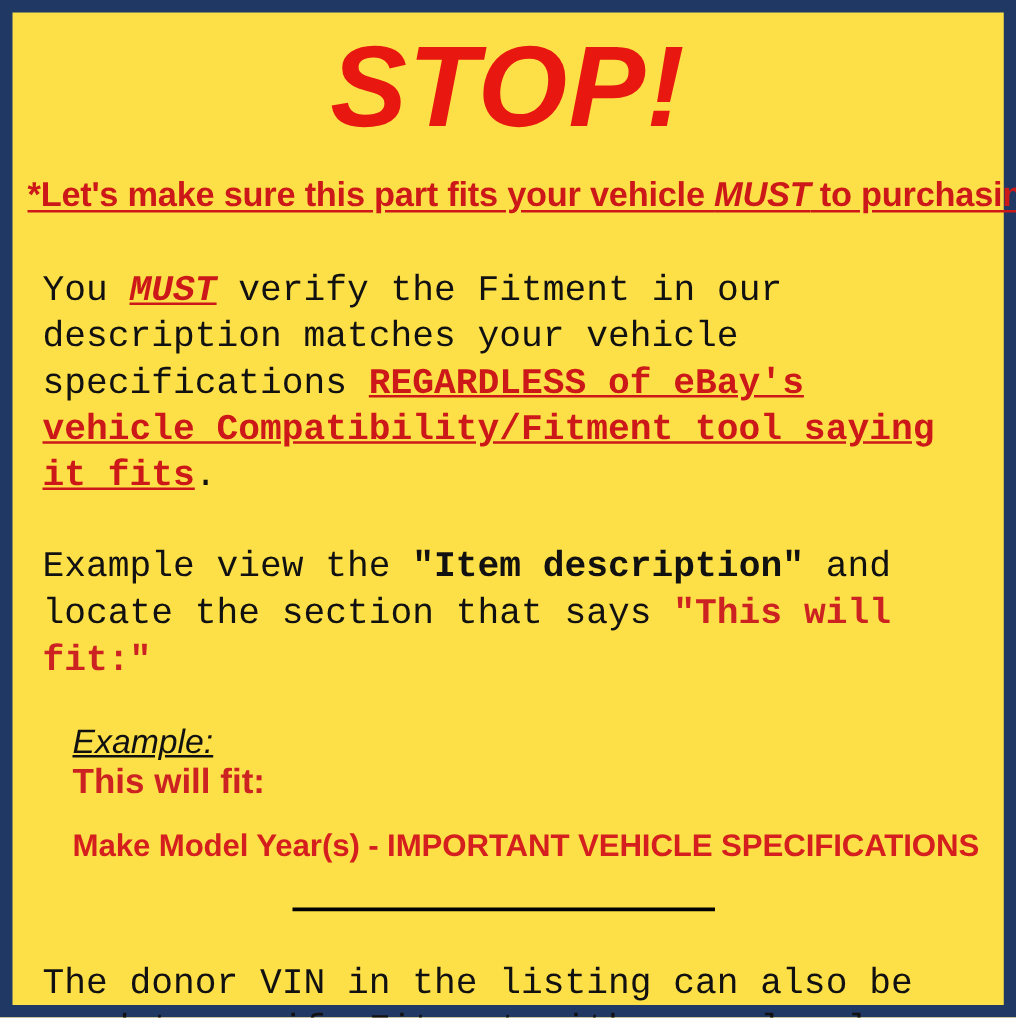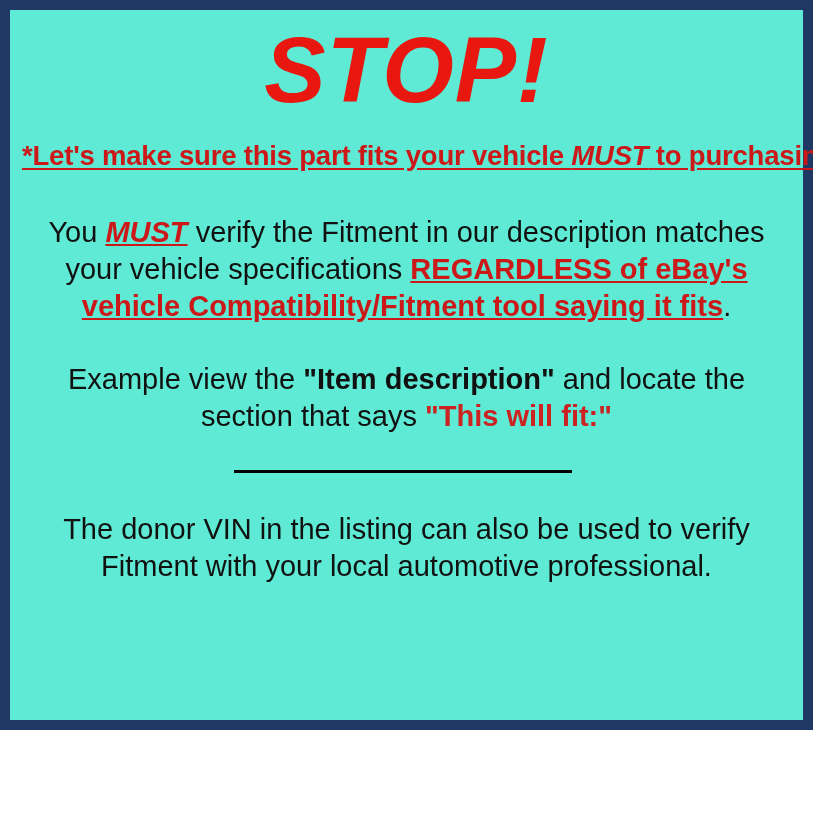--- a/index.html
+++ b/index.html
@@ -9,23 +9,23 @@
   }
   body {
     width: 813px;
     height: 814px;
     overflow: hidden;
     font-family: "Liberation Sans", sans-serif;
   }
   #notice-card {
     box-sizing: border-box;
     width: 813px;
-    height: 730px;
+    height: 814px;
     border: 10px solid #1f3864;
-    background: #5eead4;
+    background: #fde047;
     padding: 0;
     position: relative;
   }
   #notice-inner {
     box-sizing: border-box;
     width: 100%;
     height: 100%;
     padding: 6px 12px 0 12px;
     display: block;
   }
@@ -51,23 +51,23 @@
     text-underline-offset: 3px;
     margin: 22px 0 0 0;
     white-space: nowrap;
     letter-spacing: -0.2px;
   }
   .subtitle .ital { font-style: italic; }
 
   .para {
     font-size: 29px;
     color: #111111;
-    text-align: center;
     line-height: 1.28;
     margin: 12px;
+    font-family: Liberation Mono, monospace;
   }
 
   #para-must { margin-top: 42px; }
   #para-view { margin-top: 36px; }
   #para-confirm { margin-top: 30px; }
   #para-vin { margin-top: 34px; }
 
   .red-strong-u {
     color: #cc1818;
     font-weight: bold;
@@ -135,20 +135,25 @@
   <div id="notice-inner">
 
     <div class="stop-title">STOP!</div>
 
     <div class="subtitle"><span>*Let's make sure this part fits your vehicle </span><span class="ital">MUST</span><span> to purchasing*</span></div>
 
     <p class="para" id="para-must"><span>You </span><span class="red-strong-iu">MUST</span><span> verify the Fitment in our description matches your vehicle specifications </span><span class="red-strong-u">REGARDLESS of eBay's vehicle Compatibility/Fitment tool saying it fits</span><span>.</span></p>
 
     <p class="para" id="para-view"><span>Example view the </span><span class="blk-strong">"Item description"</span><span> and locate the section that says </span><span class="red-strong">"This will fit:"</span></p>
 
+    <div class="example-block">
+      <div class="example-label">Example:</div>
+      <div class="example-fit">This will fit:</div>
+      <div class="example-spec">Make Model Year(s) - IMPORTANT VEHICLE SPECIFICATIONS</div>
+    </div>
 
     <div class="divider-wrap">
       <span class="divider"></span>
     </div>
 
 
     <p class="para" id="para-vin">The donor VIN in the listing can also be used to verify Fitment with your local automotive professional.</p>
 
   </div>
 </div>

